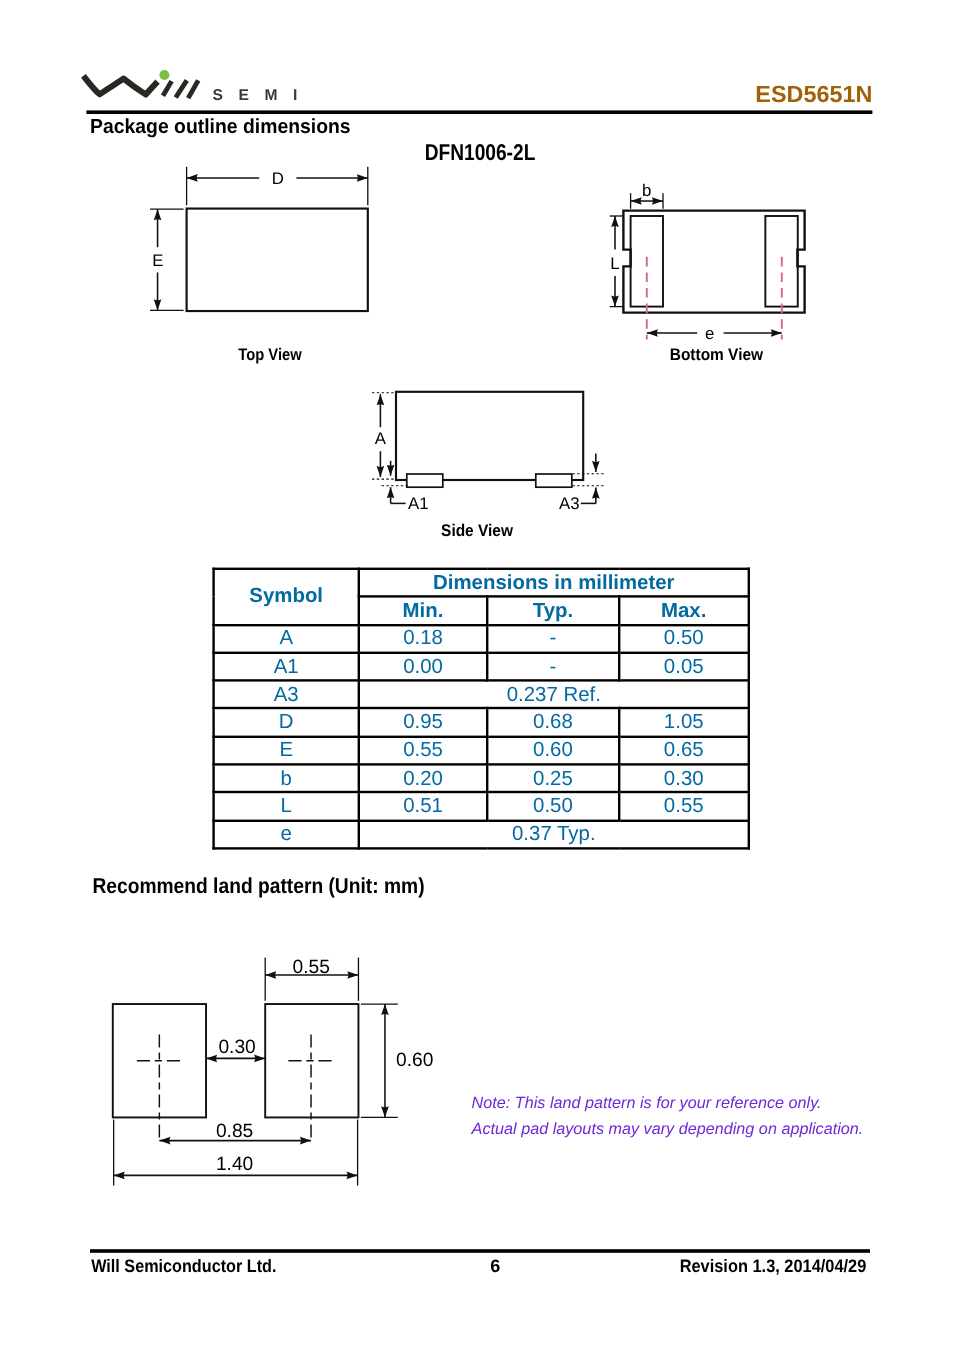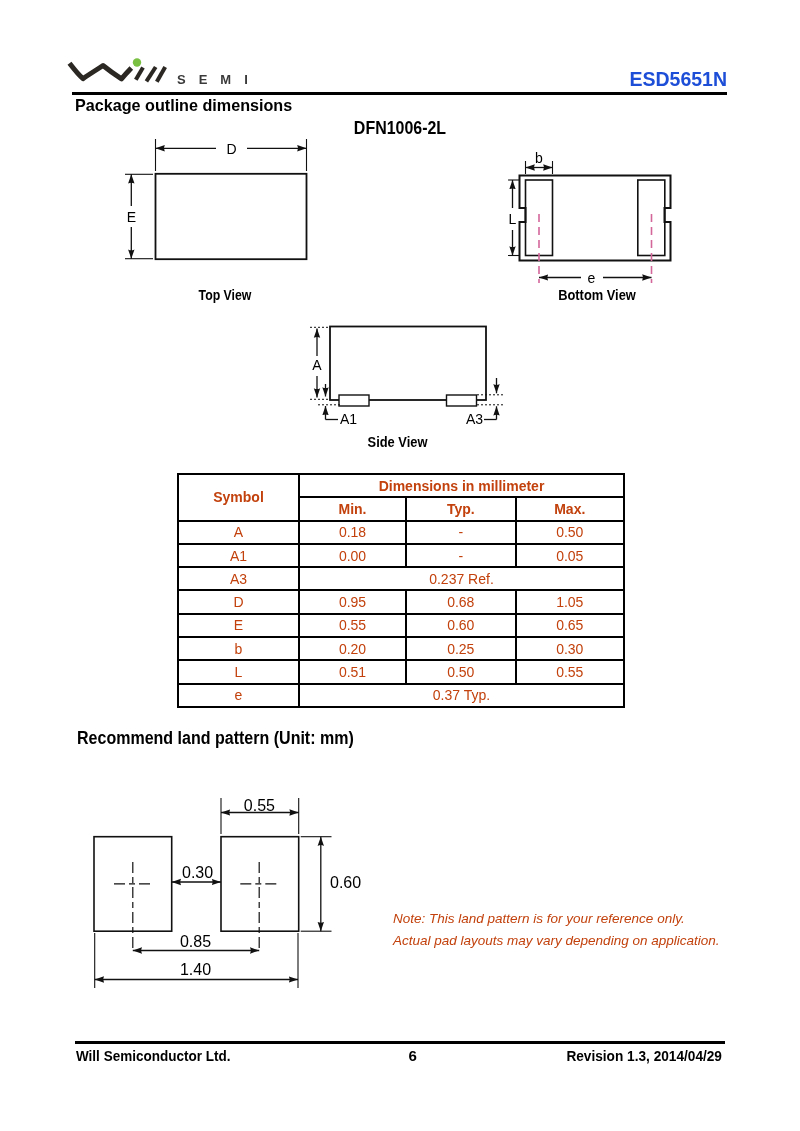--- a/index.html
+++ b/index.html
@@ -1,19 +1,19 @@
 <!DOCTYPE html>
 <html><head>
 <meta charset="utf-8">
 <style>
 *{margin:0;padding:0;box-sizing:border-box}
 html,body{background:#fff}
 body{width:800px;height:1131px;font-family:"Liberation Sans",sans-serif;position:relative;overflow:hidden}
 .abs{position:absolute}
-table.dim{border-collapse:collapse;table-layout:fixed;position:absolute;left:177px;top:473px;width:446px;font-size:14px;color:#c2410c}
+table.dim{border-collapse:collapse;table-layout:fixed;position:absolute;left:177px;top:473px;width:446px;font-size:17px;color:#0369a1}
 table.dim td,table.dim th{border:2px solid #000;text-align:center;vertical-align:middle;padding:0;height:23.3px;font-weight:normal}
 table.dim th{font-weight:bold}
 </style>
 </head>
 <body>
 
 <svg class="abs" style="left:0;top:0" width="260" height="95" viewBox="0 0 260 95">
 
   <path d="M 69.5,63.2 C 74,69 78.5,74.8 83,78.6 C 88.5,74.8 97,69.5 103,65.5 C 108.5,70 115,74.6 121.5,78.8 C 124.5,75.3 128,71.5 131.3,68" fill="none" stroke="#2b2722" stroke-width="5" stroke-linejoin="round" stroke-linecap="butt"></path>
 
@@ -21,21 +21,21 @@
 
   <path d="M 146.4,81.3 L 155.7,67" fill="none" stroke="#2b2722" stroke-width="4"></path>
 
   <path d="M 156.8,81.8 L 165.2,67" fill="none" stroke="#2b2722" stroke-width="4"></path>
 
   <circle cx="137" cy="62.5" r="4.2" fill="#7ac143"></circle>
 
   <text x="177" y="83.5" font-size="13" font-weight="bold" letter-spacing="13" fill="#3a3a3a">SEMI</text>
 </svg>
 
-<div class="abs" style="right:73px;top:67.5px;font-size:19.5px;font-weight:bold;color:#1d4ed8">ESD5651N</div>
+<div class="abs" style="right:73px;top:67.5px;font-size:19.5px;font-weight:bold;color:#a16207">ESD5651N</div>
 
 <div class="abs" style="left:72px;top:91.5px;width:655px;height:3px;background:#000"></div>
 
 <div class="abs" style="left:74.5px;top:96px;font-size:17px;font-weight:bold;color:#000;transform:scaleX(0.95);transform-origin:0 50%">Package outline dimensions</div>
 
 <div class="abs" style="left:300px;top:117px;width:200px;text-align:center;font-size:19px;font-weight:bold;color:#000;transform:scaleX(0.84);transform-origin:50% 50%">DFN1006-2L</div>
 
 <svg class="abs" style="left:0;top:0" width="800" height="470" viewBox="0 0 800 470">
 <defs>
 <marker id="mR" markerWidth="10" markerHeight="8" refX="9.3" refY="4" orient="auto" markerUnits="userSpaceOnUse">
@@ -294,21 +294,21 @@
 <g stroke="#111" stroke-width="1.1">
   <line x1="94.7" y1="933" x2="94.7" y2="988"></line>
   <line x1="298" y1="933" x2="298" y2="988"></line>
 </g>
 
 <line x1="94.7" y1="979.5" x2="298" y2="979.5" stroke="#111" stroke-width="1.3" marker-start="url(#nS)" marker-end="url(#nR)"></line>
 
 <text x="195.5" y="975.3" font-size="16" text-anchor="middle" fill="#000">1.40</text>
 </svg>
 
-<div class="abs" style="left:393px;top:908px;font-size:13.5px;font-style:italic;color:#c2410c;line-height:22px">Note: This land pattern is for your reference only.<br>Actual pad layouts may vary depending on application.</div>
+<div class="abs" style="left:393px;top:908px;font-size:13.5px;font-style:italic;color:#6d28d9;line-height:22px">Note: This land pattern is for your reference only.<br>Actual pad layouts may vary depending on application.</div>
 
 <div class="abs" style="left:75px;top:1041px;width:650px;height:2.5px;background:#000"></div>
 
 <div class="abs" style="left:75.5px;top:1046.5px;font-size:15px;font-weight:bold;color:#000;transform:scaleX(0.9);transform-origin:0 50%">Will Semiconductor Ltd.</div>
 
 <div class="abs" style="left:408.5px;top:1046.5px;font-size:15px;font-weight:bold;color:#000">6</div>
 
 <div class="abs" style="right:78.5px;top:1046.5px;font-size:15px;font-weight:bold;color:#000;transform:scaleX(0.91);transform-origin:100% 50%">Revision 1.3, 2014/04/29</div>
 
 </body></html>

